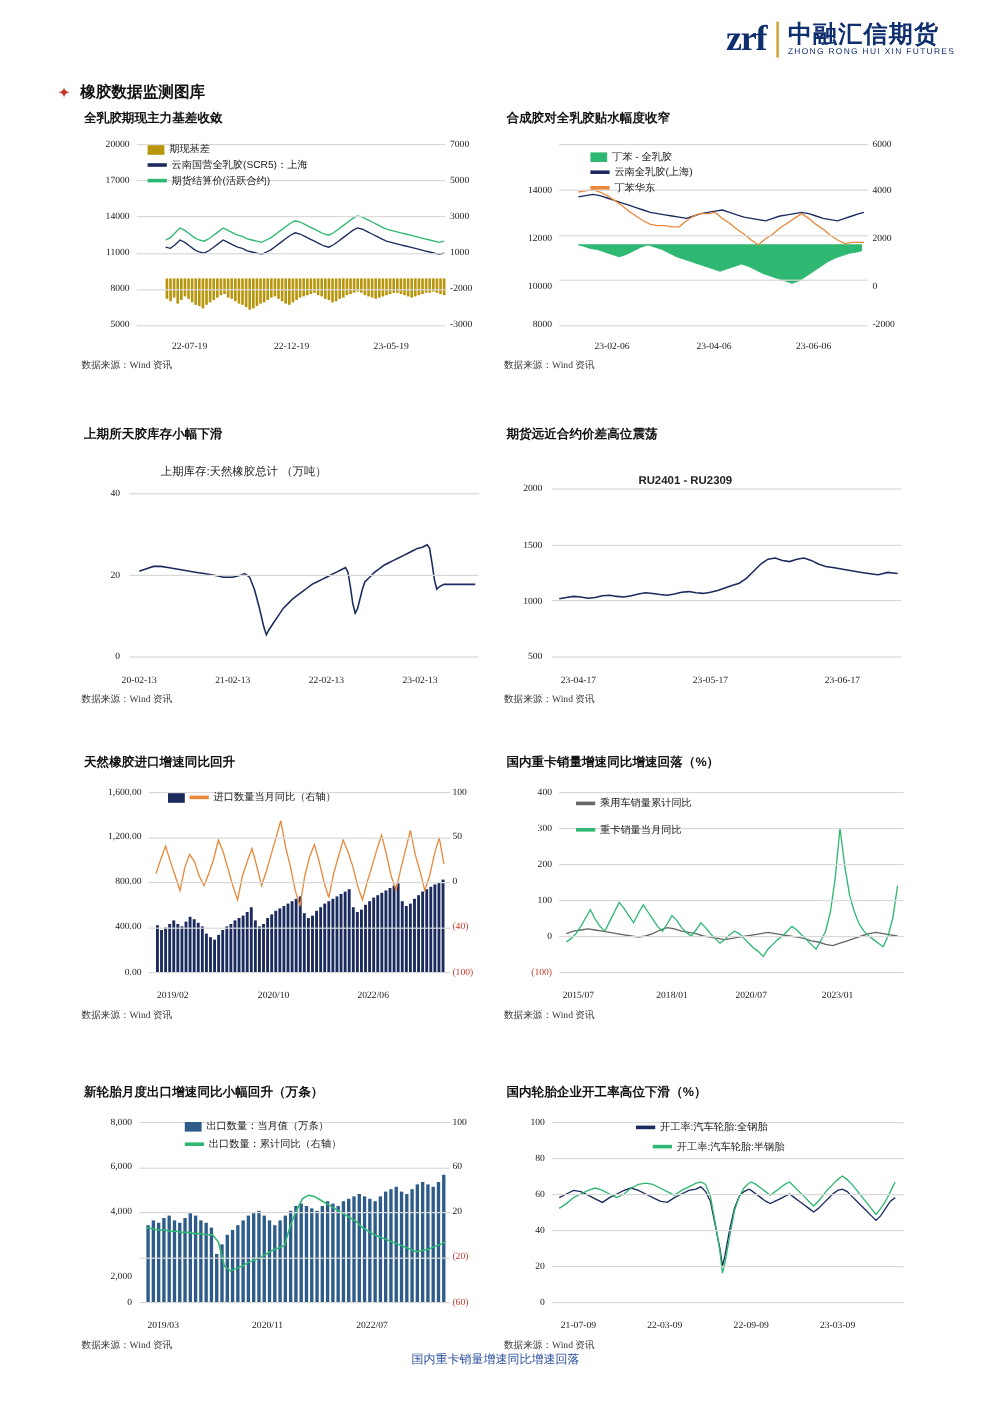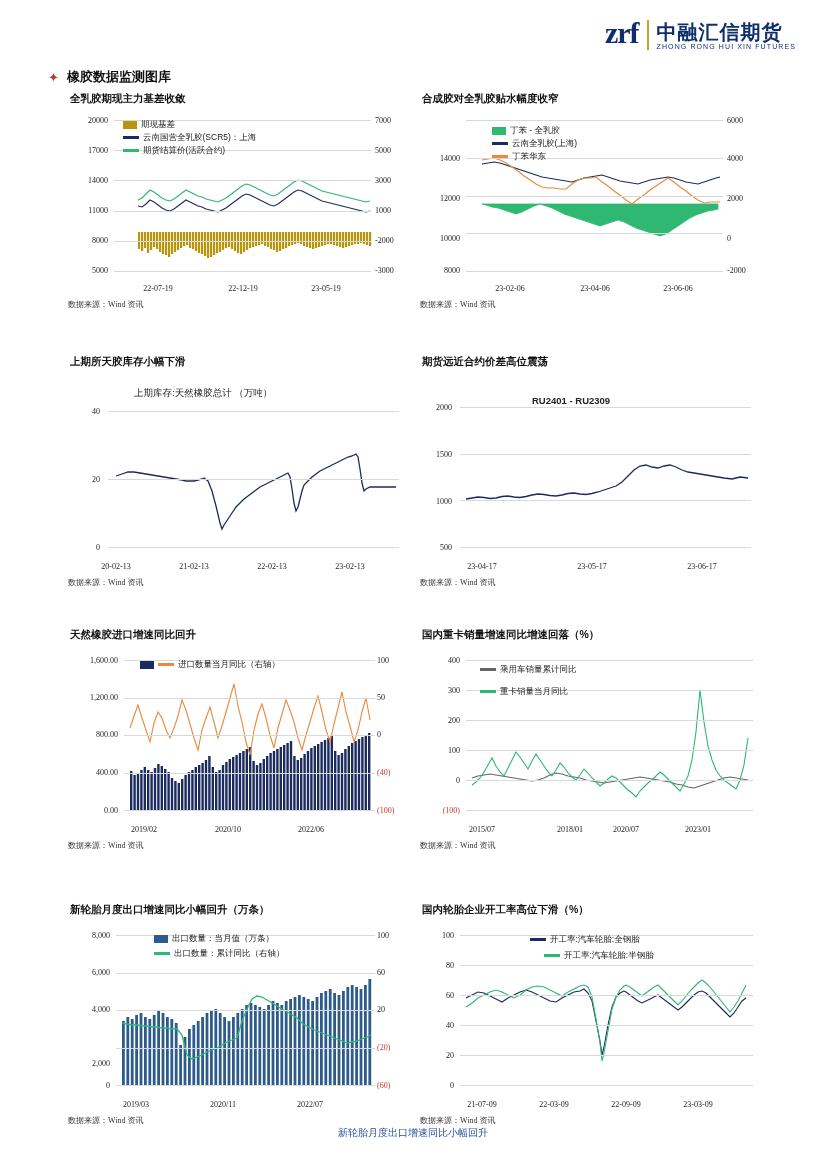--- a/index.html
+++ b/index.html
@@ -11,21 +11,21 @@
     color: #1a1a1a;
     position: relative;
     overflow: hidden;
   }
   
   .header {
     position: absolute; top:0; left:0; width:826px; height:62px;
   }
   .logo-block {
     position:absolute; right:30px; top:16px;
-    display:flex; align-items:flex-end; gap:8px;
+    display:flex; align-items:center; gap:8px;
   }
   .logo-mark {
     font-family: "Liberation Serif", serif;
     font-size: 30px; font-weight:bold; color:#0f2e6e;
     letter-spacing:-1px;
   }
   .logo-divider { width:2px; height:30px; background:#c9a227; }
   .logo-cn {
     font-size: 20px; font-weight:bold; color:#0f2e6e; letter-spacing:1px;
     line-height: 1.05;
@@ -467,21 +467,21 @@
           </svg>
         </div>
         <div class="ytick left" style="left:0px; top:14px; width:40px;">400</div>
         <div class="ytick left" style="left:0px; top:44px; width:40px;">300</div>
         <div class="ytick left" style="left:0px; top:74px; width:40px;">200</div>
         <div class="ytick left" style="left:0px; top:104px; width:40px;">100</div>
         <div class="ytick left" style="left:0px; top:134px; width:40px;">0</div>
         <div class="ytick left" style="left:0px; top:164px; width:40px; color:#c0392b;">(100)</div>
 
         <div class="xtick" style="left:62px;">2015/07</div>
-        <div class="xtick" style="left:150px;">2018/01</div>
+        <div class="xtick" style="left:140px;">2018/01</div>
         <div class="xtick" style="left:206px;">2020/07</div>
         <div class="xtick" style="left:278px;">2023/01</div>
 
         <div class="legend" style="left:60px; top:12px; line-height:22px;">
           <div class="li">
               <span class="swatch" style="background:#666666"></span>
               <span>乘用车销量累计同比</span>
             </div>
           <div class="li">
               <span class="swatch" style="background:#2eb872"></span>
@@ -634,13 +634,13 @@
               <span>开工率:汽车轮胎:半钢胎</span>
             </div>
         </div>
       </div>
       <div class="source">数据来源：Wind 资讯</div>
     </div>
   </div>
 
 </div>
 
-<div class="footer-note">新轮胎月度出口增速同比小幅回升</div>
+<div class="footer-note">国内重卡销量增速同比增速回落</div>
 
 </body></html>

